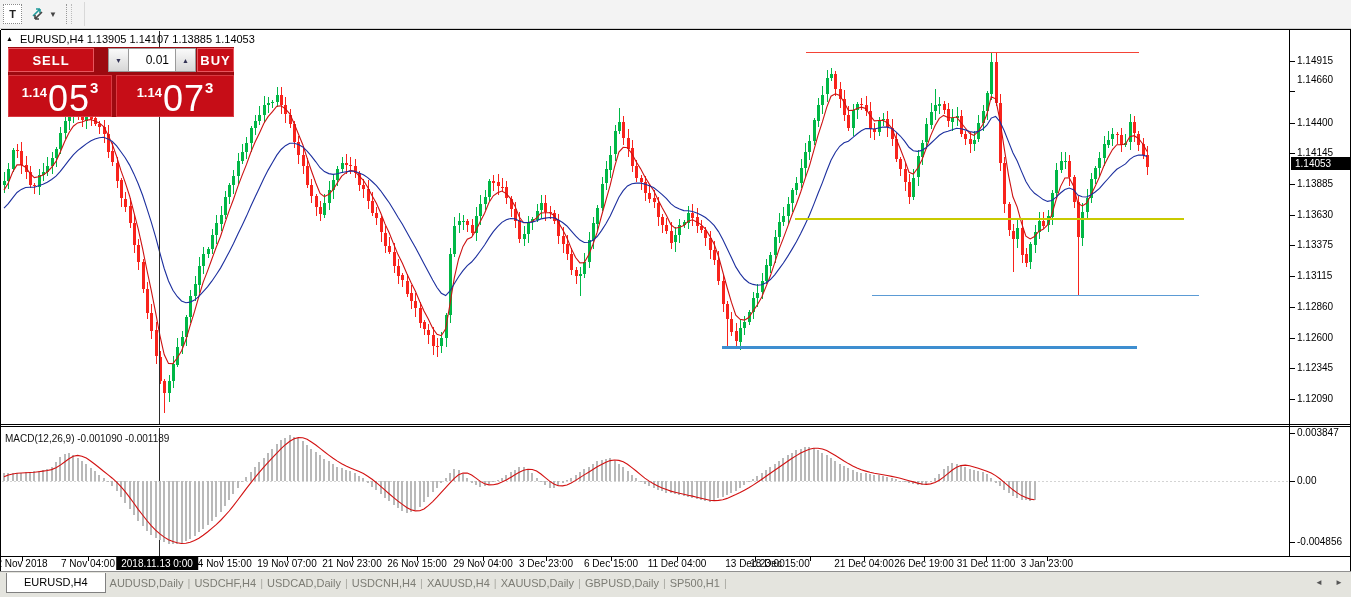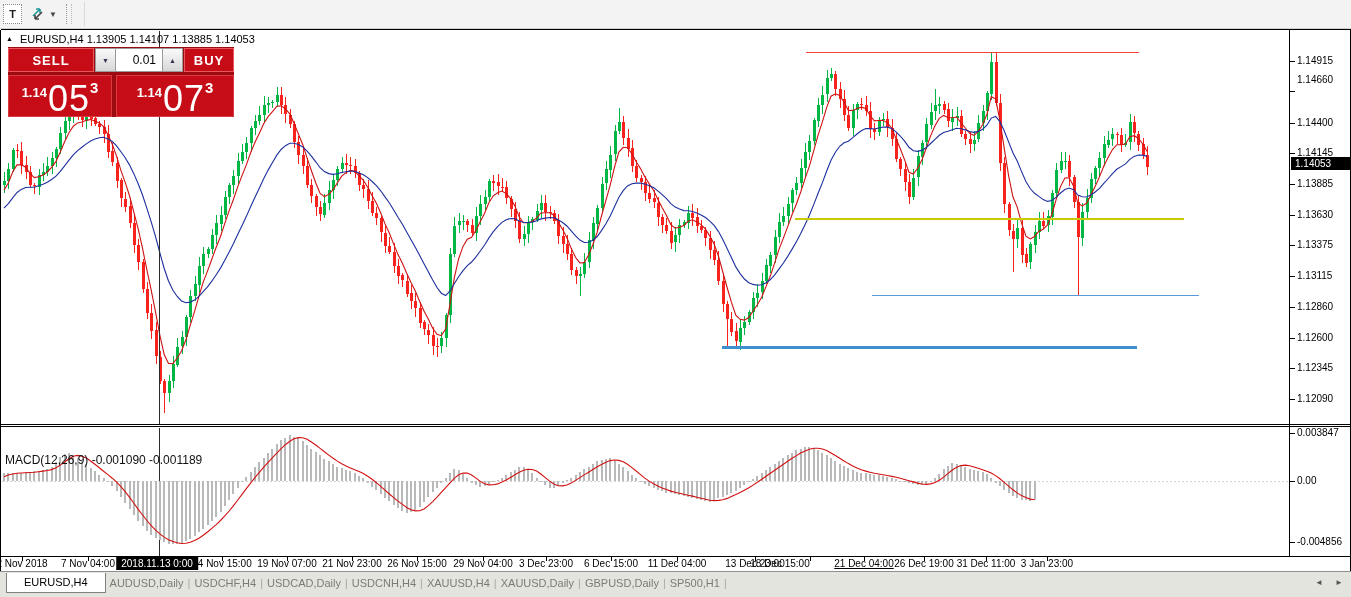--- a/index.html
+++ b/index.html
@@ -11,26 +11,26 @@
   .ind-tool{padding:0 2px;}
   .caret{font-size:8px;color:#444;margin-left:3px;}
   .grip{width:4px;height:20px;border-left:1px dotted #999;border-right:1px dotted #bbb;margin:0 6px 0 4px;}
   .tf-group{display:flex;align-items:center;}
   .tf{padding:2px 9px;font-size:11px;color:#1c1c1c;border:1px solid transparent;margin:0 1px;cursor:default;}
   .tf.active{background:#fdfcf7;border-color:#b3afa4;}
   .toolbar-sep{width:1px;height:24px;background:#d8d8d8;margin-left:6px;}
   
   .symbol-line{position:absolute;left:6px;top:33px;font-size:11px;color:#000;z-index:4;}
   .symbol-line .tri{font-size:7px;vertical-align:2px;margin-right:4px;}
-  .macd-label{position:absolute;left:5px;top:453px;font-size:12px;color:#111;z-index:4;}
+  .macd-label{position:absolute;left:5px;top:433px;font-size:10px;color:#111;z-index:4;}
   
   .quote-panel{position:absolute;left:8px;top:47px;width:226px;height:70px;background:#9d0a10;z-index:5;}
   .qp-row1{position:absolute;left:0;top:0;width:226px;height:26px;display:flex;align-items:stretch;}
   .qp-btn{color:#fff;font-weight:bold;font-size:13px;letter-spacing:1px;display:flex;align-items:center;justify-content:center;background:#c60d17;border:1px solid #e8565e;}
-  .sell-btn{width:84px;margin:1px 1px 1px 0;}
+  .sell-btn{width:84px;margin:1px 14px 1px 0;}
   .buy-btn{flex:1;margin:1px 0 1px 1px;}
   .spin{width:19px;margin:1px 0;background:linear-gradient(#fafafa,#d7d7d7);border:1px solid #9a9a9a;color:#335;font-size:7px;display:flex;align-items:center;justify-content:center;}
   .vol{width:40px;margin:1px 0;background:#fff;border-top:1px solid #9a9a9a;border-bottom:1px solid #9a9a9a;color:#000;font-size:12px;display:flex;align-items:center;justify-content:flex-end;padding-right:6px;}
   .qp-row2{position:absolute;left:0;top:28px;width:226px;height:42px;display:flex;}
   .price-box{background:#c60d17;border:1px solid #da3a42;color:#fff;display:flex;align-items:flex-end;justify-content:center;padding-bottom:3px;}
   .price-box.sell{width:102px;margin-right:2px;}
   .price-box.buy{flex:1;margin-left:2px;}
   .pb-small{font-size:13px;font-weight:bold;margin:0 1px 13px 0;}
   .pb-big{font-size:36px;line-height:29px;letter-spacing:1px;}
   .pb-sup{font-size:15px;font-weight:bold;align-self:flex-start;margin-top:3px;}
@@ -943,21 +943,21 @@
       <div class="ax-label t-label" style="left: 222px; top: 558px;">14 Nov 15:00</div>
       <div class="ax-label t-label" style="left: 287px; top: 558px;">19 Nov 07:00</div>
       <div class="ax-label t-label" style="left: 352px; top: 558px;">21 Nov 23:00</div>
       <div class="ax-label t-label" style="left: 417px; top: 558px;">26 Nov 15:00</div>
       <div class="ax-label t-label" style="left: 483px; top: 558px;">29 Nov 04:00</div>
       <div class="ax-label t-label" style="left: 546px; top: 558px;">3 Dec 23:00</div>
       <div class="ax-label t-label" style="left: 611px; top: 558px;">6 Dec 15:00</div>
       <div class="ax-label t-label" style="left: 677px; top: 558px;">11 Dec 04:00</div>
       <div class="ax-label t-label" style="left: 755px; top: 558px;">13 Dec 23:00</div>
       <div class="ax-label t-label" style="left: 780px; top: 558px;">18 Dec 15:00</div>
-      <div class="ax-label t-label" style="left: 864px; top: 558px; text-decoration: underline;">21 Dec 04:00</div>
+      <div class="ax-label t-label" style="left: 864px; top: 558px;">21 Dec 04:00</div>
       <div class="ax-label t-label" style="left: 924px; top: 558px;">26 Dec 19:00</div>
       <div class="ax-label t-label" style="left: 986px; top: 558px;">31 Dec 11:00</div>
       <div class="ax-label t-label" style="left: 1047px; top: 558px;">3 Jan 23:00</div>
     </div>
 
   <div class="price-badge" id="priceBadge" style="top: 157px;">1.14053</div>
   <div class="time-highlight" id="timeHl" style="left: 157px;">2018.11.13 0:00</div>
 
   <div class="tabbar">
     <div class="tabs-row" id="tabsRow">

